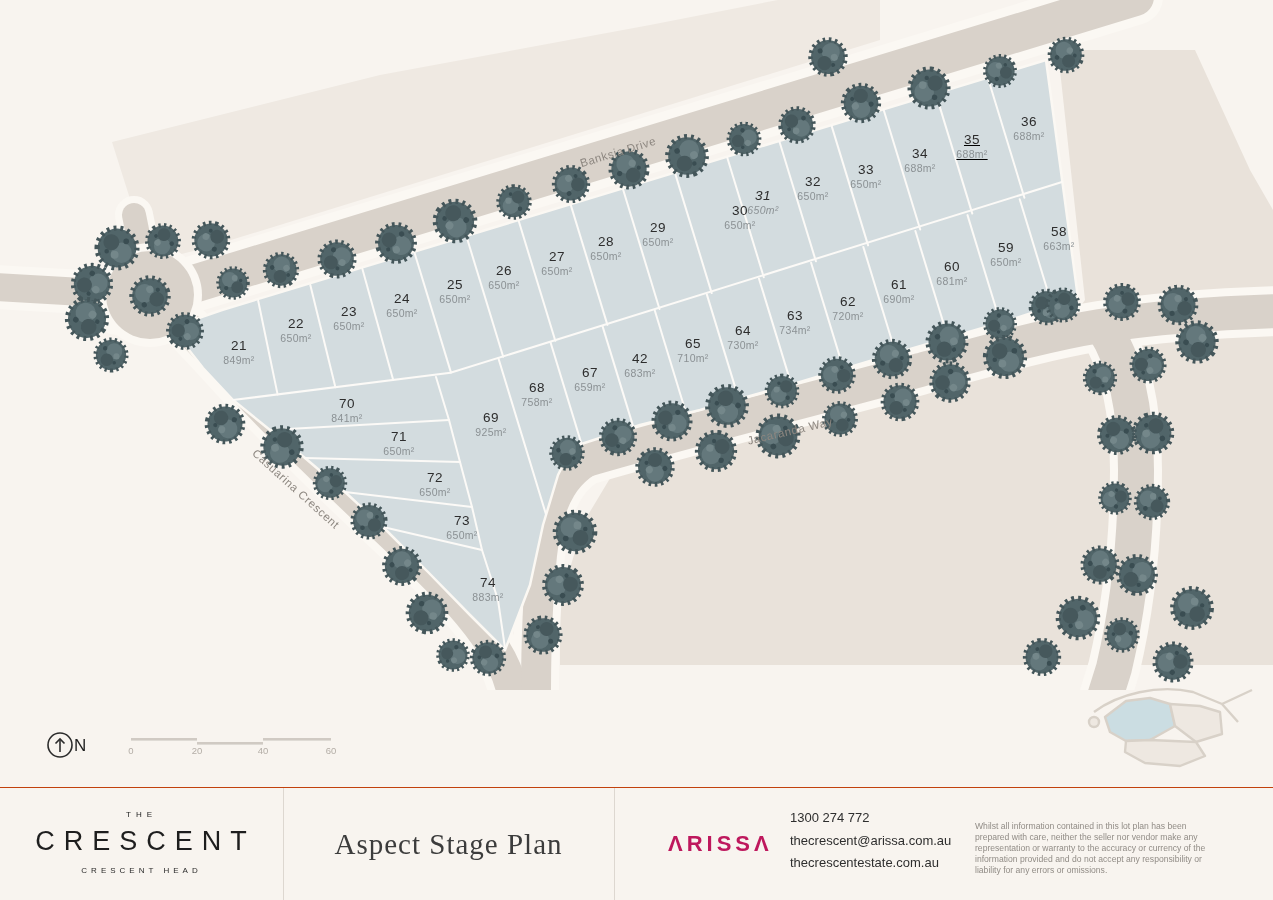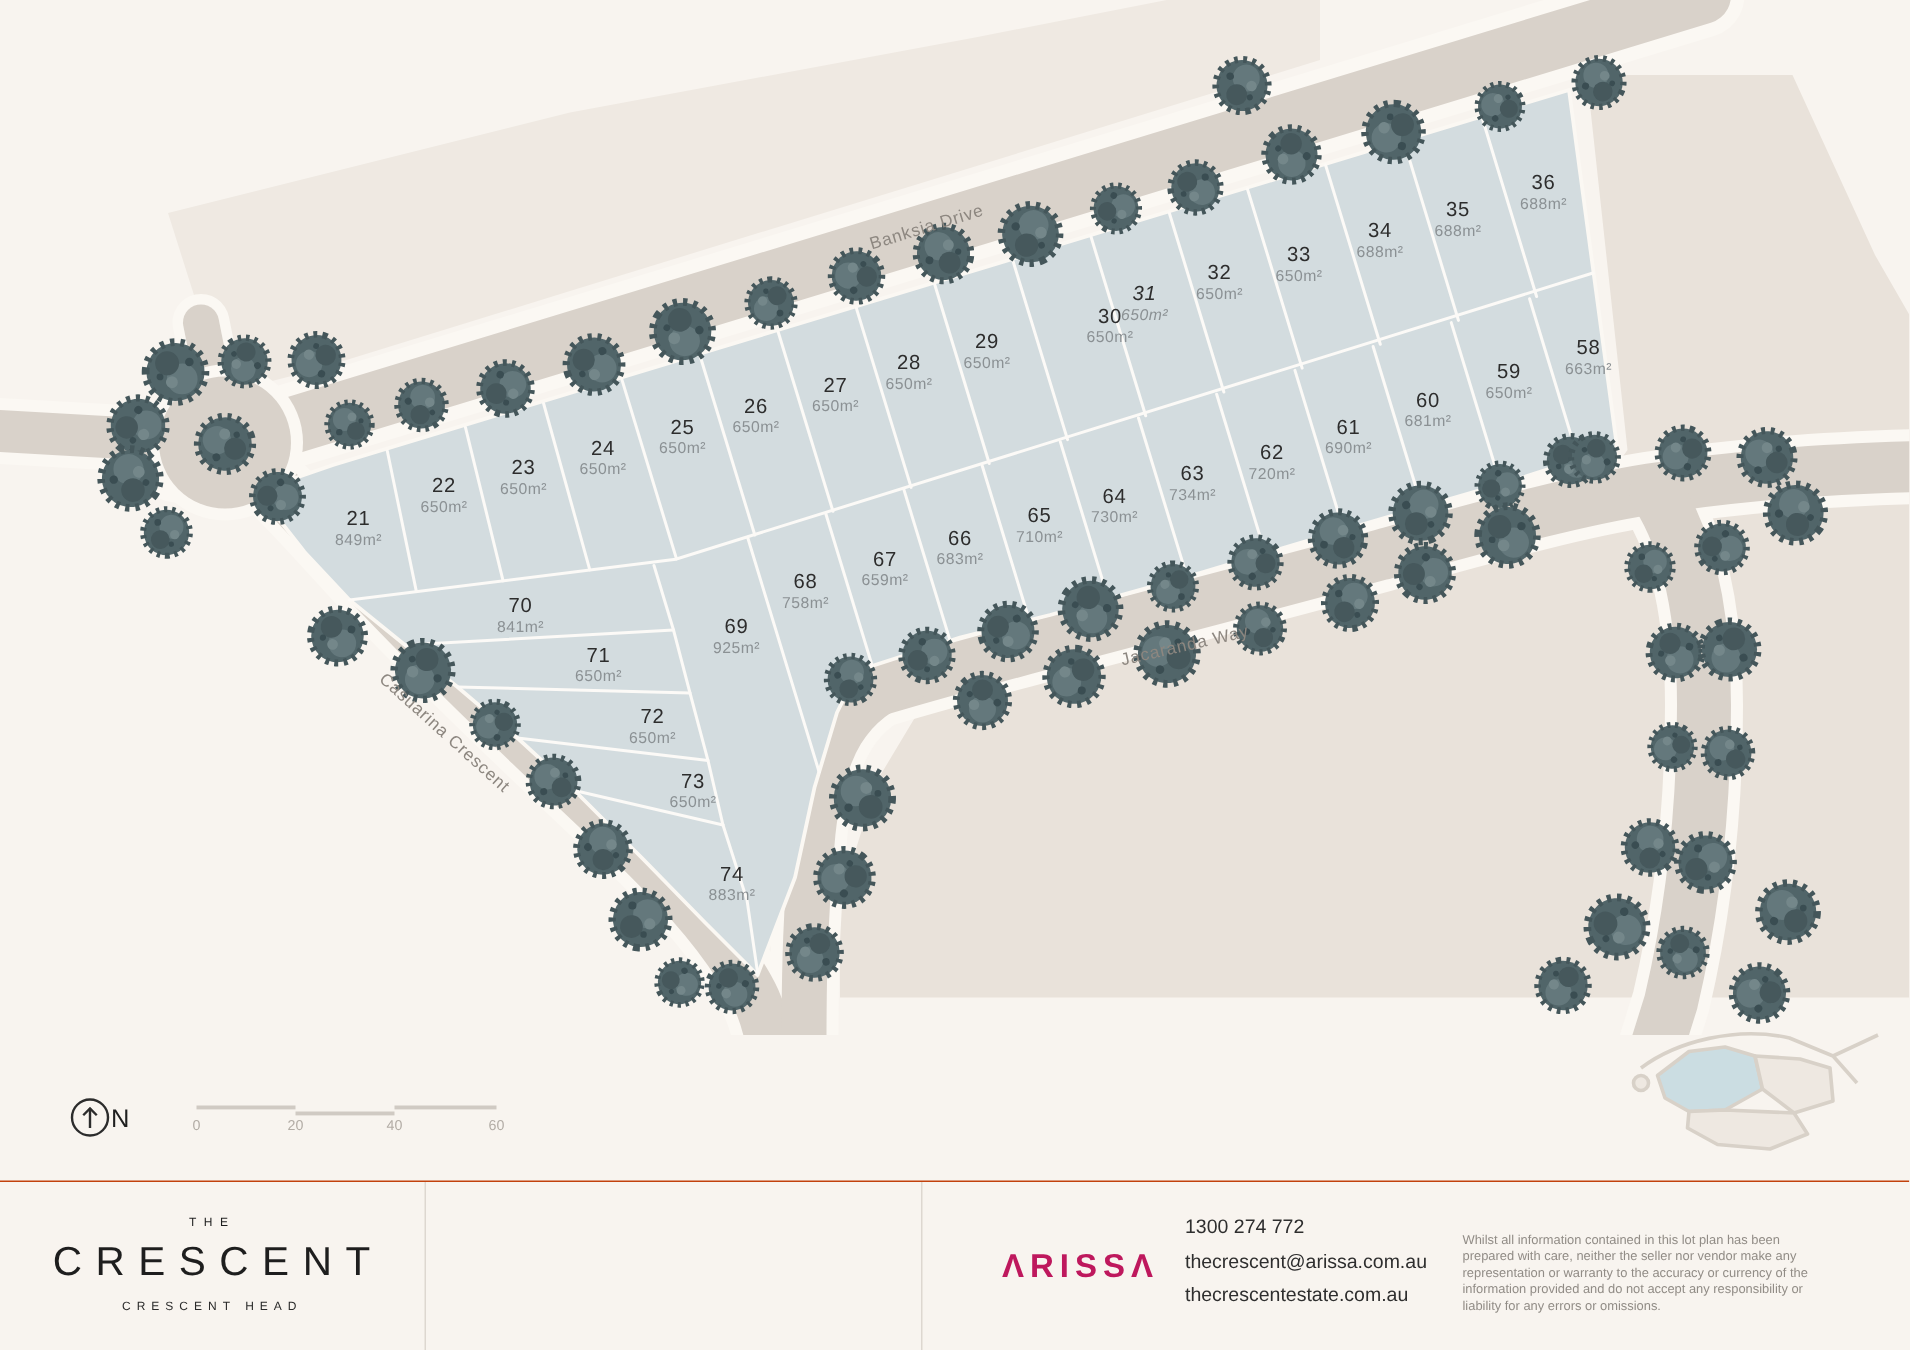--- a/index.html
+++ b/index.html
@@ -225,21 +225,21 @@
         <div class="area">650m²</div>
       </div>
       <div class="lot-label" style="left: 866px; top: 176px;">
         <div class="num">33</div>
         <div class="area">650m²</div>
       </div>
       <div class="lot-label" style="left: 920px; top: 160px;">
         <div class="num">34</div>
         <div class="area">688m²</div>
       </div>
-      <div class="lot-label" style="left: 972px; top: 146px;">
+      <div class="lot-label" style="left: 972px; top: 146px; text-decoration: underline;">
         <div class="num">35</div>
         <div class="area">688m²</div>
       </div>
       <div class="lot-label" style="left: 1029px; top: 128px;">
         <div class="num">36</div>
         <div class="area">688m²</div>
       </div>
       <div class="lot-label" style="left: 1059px; top: 238px;">
         <div class="num">58</div>
         <div class="area">663m²</div>
@@ -266,21 +266,21 @@
       </div>
       <div class="lot-label" style="left: 743px; top: 337px;">
         <div class="num">64</div>
         <div class="area">730m²</div>
       </div>
       <div class="lot-label" style="left: 693px; top: 350px;">
         <div class="num">65</div>
         <div class="area">710m²</div>
       </div>
       <div class="lot-label" style="left: 640px; top: 365px;">
-        <div class="num">66</div>
+        <div class="num">42</div>
         <div class="area">683m²</div>
       </div>
       <div class="lot-label" style="left: 590px; top: 379px;">
         <div class="num">67</div>
         <div class="area">659m²</div>
       </div>
       <div class="lot-label" style="left: 537px; top: 394px;">
         <div class="num">68</div>
         <div class="area">758m²</div>
       </div>
@@ -348,20 +348,21 @@
   <div class="footer">
     <div class="fdiv" style="left:283px"></div>
     <div class="fdiv" style="left:614px"></div>
 
     <div class="brand">
       <div class="pre">THE</div>
       <div class="name">CRESCENT</div>
       <div class="loc">CRESCENT HEAD</div>
     </div>
 
+    <div class="plan-title">Aspect Stage Plan</div>
 
     <div class="agency">ΛRISSΛ</div>
 
     <div class="contact">
       <span class="link">1300 274 772</span>
       <span class="link">thecrescent@arissa.com.au</span>
       <span class="link">thecrescentestate.com.au</span>
     </div>
 
     <div class="disclaimer">Whilst all information contained in this lot plan has been prepared with care, neither the seller nor vendor make any representation or warranty to the accuracy or currency of the information provided and do not accept any responsibility or liability for any errors or omissions.</div>

